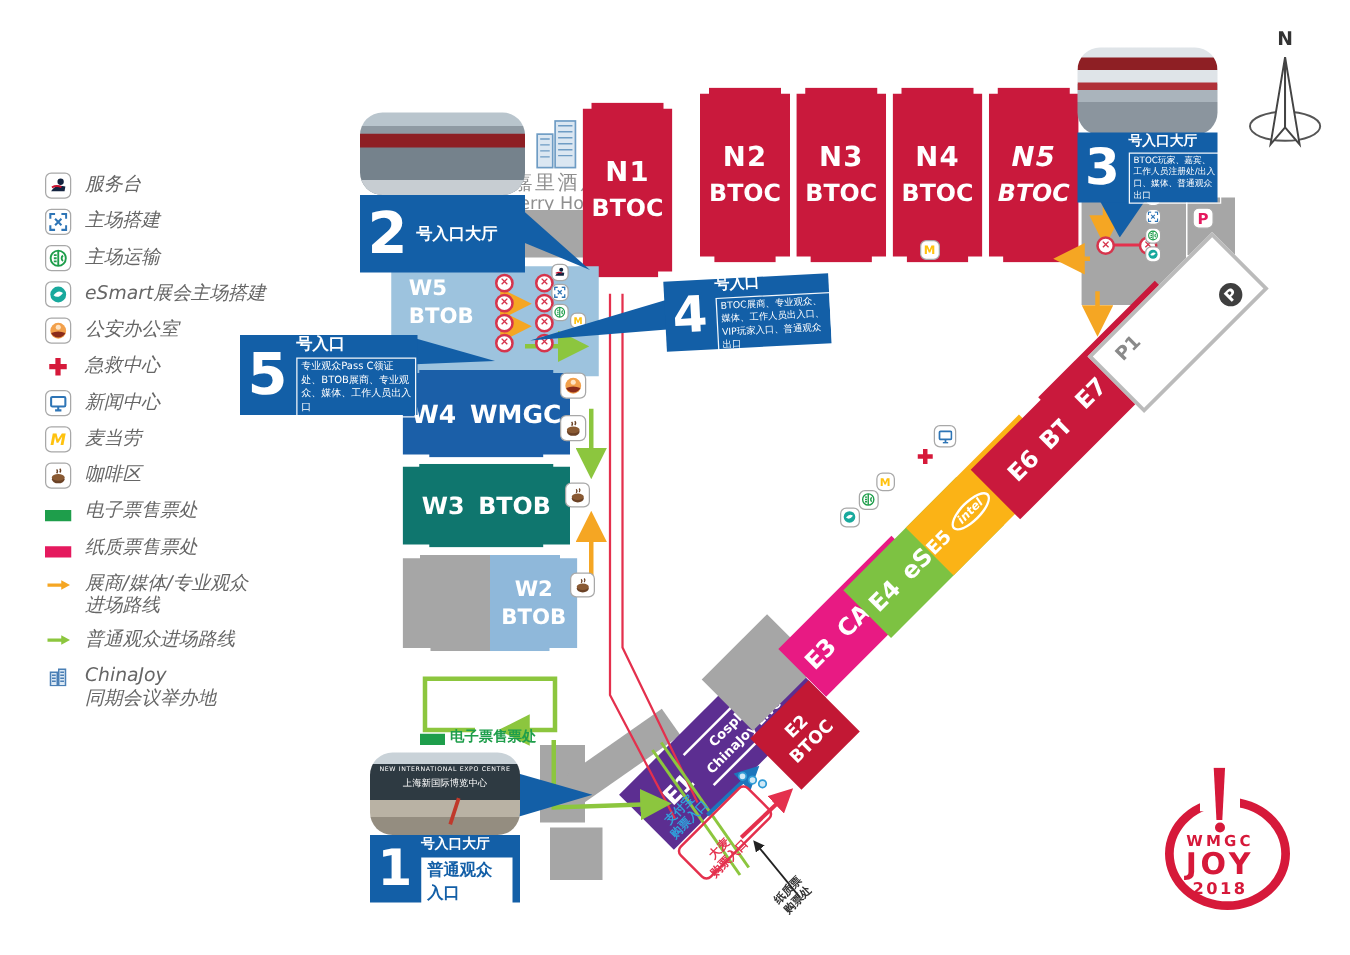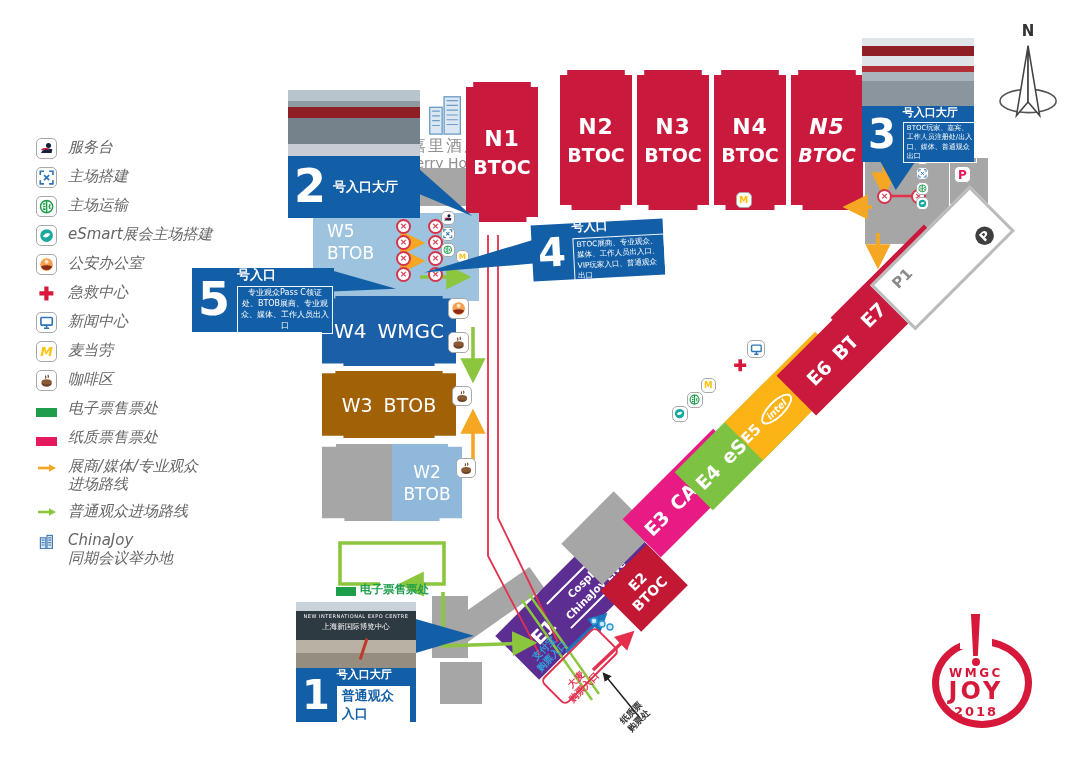--- a/index.html
+++ b/index.html
@@ -17,33 +17,33 @@
   .bar{width:22px;height:9px;display:inline-block;margin-top:5px;}
   .bzwrap{position:relative;width:21px;height:21px;}
   .bz1{position:absolute;left:0;top:0;width:12px;height:12px;background:#1B5FA8;}
   .bz2{position:absolute;left:8px;top:7px;width:12px;height:12px;background:#7EB3D9;}
   
   .notch{clip-path:polygon(10% 0,90% 0,90% 3.5%,100% 3.5%,100% 96.5%,84% 96.5%,84% 100%,16% 100%,16% 96.5%,0 96.5%,0 3.5%,10% 3.5%);}
   .nhall{position:absolute;top:70px;width:72px;height:140px;background:#C9193C;color:#fff;
          display:flex;flex-direction:column;align-items:center;justify-content:center;gap:5px;font-weight:bold;}
   .nhall .h-id{font-size:22px;letter-spacing:1px;}
   .nhall .h-type{font-size:19px;}
-  .whall{position:absolute;color:#fff;font-weight:normal;display:flex;align-items:center;justify-content:center;}
+  .whall{position:absolute;color:#fff;font-weight:bold;display:flex;align-items:center;justify-content:center;}
   .ehall{position:absolute;color:#fff;font-weight:bold;display:flex;align-items:center;justify-content:center;
          transform:rotate(-45deg);}
   
   .co{position:absolute;background:#135FA7;color:#fff;display:flex;align-items:center;
       padding:3px 6px;gap:7px;z-index:7;box-sizing:border-box;}
   .co-num{font-weight:bold;line-height:0.85;}
   .co-col{display:flex;flex-direction:column;gap:2px;}
   .co-title{font-weight:bold;}
   .co-desc{border:1px solid rgba(255,255,255,.95);padding:1px 3px;line-height:1.35;}
   .co-box{background:#fff;color:#135FA7;font-weight:bold;font-size:13px;padding:1px 5px;margin-top:2px;}
   .tri{position:absolute;background:#135FA7;z-index:6;}
-  .photo{position:absolute;z-index:7;overflow:hidden;}
+  .photo{position:absolute;z-index:7;overflow:hidden;border-radius:18px;}
   
   .mi{position:absolute;display:flex;align-items:center;justify-content:center;z-index:5;overflow:hidden;}
   .gate{position:absolute;width:15px;height:15px;z-index:5;}
   .gate span{display:flex;width:100%;height:100%;border-radius:50%;border:2.5px solid #D6344C;
              background:#fff;color:#D6344C;font-size:9px;font-weight:bold;align-items:center;
              justify-content:center;line-height:1;box-sizing:border-box;}
   .rotlbl{position:absolute;transform:rotate(-45deg);text-align:center;font-weight:bold;
           line-height:1.2;z-index:6;white-space:nowrap;}
   .routes{position:absolute;left:0;top:0;z-index:4;}
   .mapgray{position:absolute;background:#A6A6A6;}
@@ -249,21 +249,21 @@
   </div>
 
   <div class="whall" style="left:313px;top:213px;width:152px;height:80px;background:#9DC3DE;flex-direction:column;align-items:flex-start;justify-content:flex-start;padding:8px 0 0 14px;gap:2px;font-size:17px;">
     <span>W5</span>
     <span>BTOB</span>
   </div>
   <div class="whall notch" style="left:322px;top:296px;width:134px;height:70px;background:#1B5FA8;font-size:20px;gap:11px;">
     <span>W4</span>
     <span>WMGC</span>
   </div>
-  <div class="whall notch" style="left:322px;top:371px;width:134px;height:67px;background:#a16207;font-size:19px;gap:11px;">
+  <div class="whall notch" style="left:322px;top:371px;width:134px;height:67px;background:#0f766e;font-size:19px;gap:11px;">
     <span>W3</span>
     <span>BTOB</span>
   </div>
   <div class="whall notch" style="left:322px;top:444px;width:140px;height:77px;background:linear-gradient(90deg,#A6A6A6 0 50%,#8FB8DA 50%);">
     <div style="width:50%;margin-left:50%;display:flex;flex-direction:column;align-items:center;gap:2px;font-size:17px;">
       <span>W2</span>
       <span>BTOB</span>
     </div>
   </div>
 
@@ -547,21 +547,21 @@
       <span class="co-title" style="font-size:12px;">号入口</span>
       <span class="co-desc" style="font-size:7.5px;width:84px;">BTOC展商、专业观众、媒体、工作人员出入口、VIP玩家入口、普通观众出口</span>
     </span>
   </div>
 
   <div class="tri" style="left:332px;top:268px;width:64px;height:26px;clip-path:polygon(0 10%,100% 80%,0 90%);"></div>
   <div class="co" style="left:192px;top:268px;width:142px;height:64px;">
     <span class="co-num" style="font-size:46px;">5</span>
     <span class="co-col">
       <span class="co-title" style="font-size:13px;">号入口</span>
-      <span class="co-desc" style="font-size:8px;width:88px;text-align:center;">专业观众Pass C领证处、BTOB展商、专业观众、媒体、工作人员出入口</span>
+      <span class="co-desc" style="font-size:8px;width:88px;">专业观众Pass C领证处、BTOB展商、专业观众、媒体、工作人员出入口</span>
     </span>
   </div>
 
   <div class="photo" style="left:296px;top:602px;width:120px;height:66px;background:linear-gradient(180deg,#c9d2d8 0 14%,#2e3a42 14% 58%,#b9b2a4 58% 78%,#948d80 78% 100%);">
     <div style="position:absolute;left:0;top:16%;width:100%;text-align:center;color:#fff;font-size:5px;letter-spacing:.5px;">NEW INTERNATIONAL EXPO CENTRE</div>
     <div style="position:absolute;left:0;top:30%;width:100%;text-align:center;color:#fff;font-size:7.5px;">上海新国际博览中心</div>
     <div style="position:absolute;left:55%;top:55%;width:3px;height:34%;background:#c0392b;transform:rotate(18deg);"></div>
   </div>
   <div class="tri" style="left:414px;top:608px;width:60px;height:48px;clip-path:polygon(0 22%,100% 58%,0 95%);"></div>
   <div class="co" style="left:296px;top:668px;width:120px;height:54px;">

